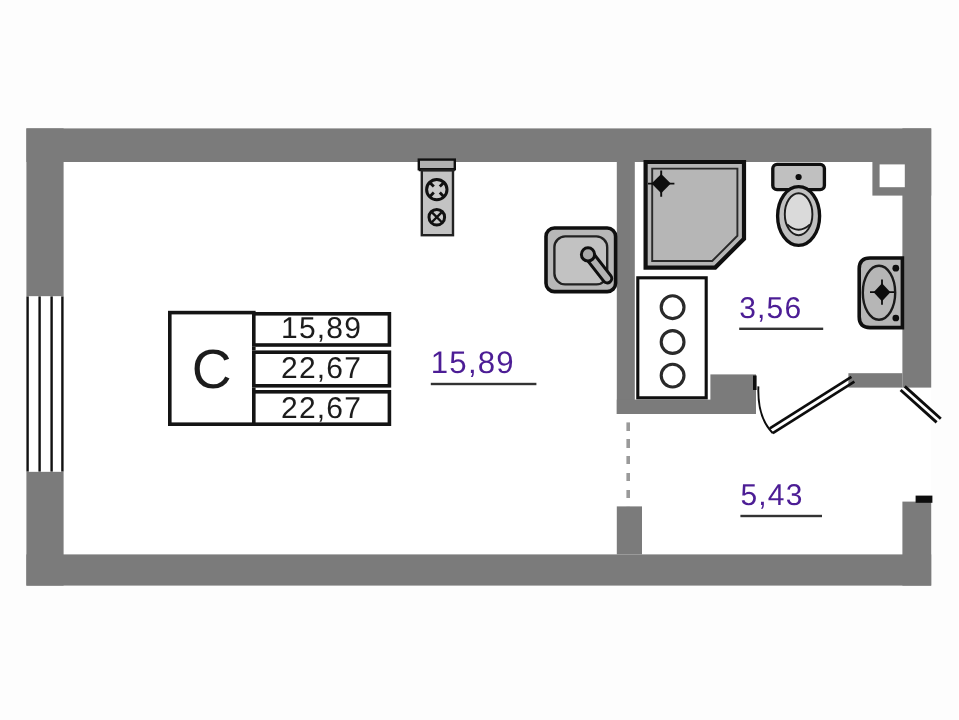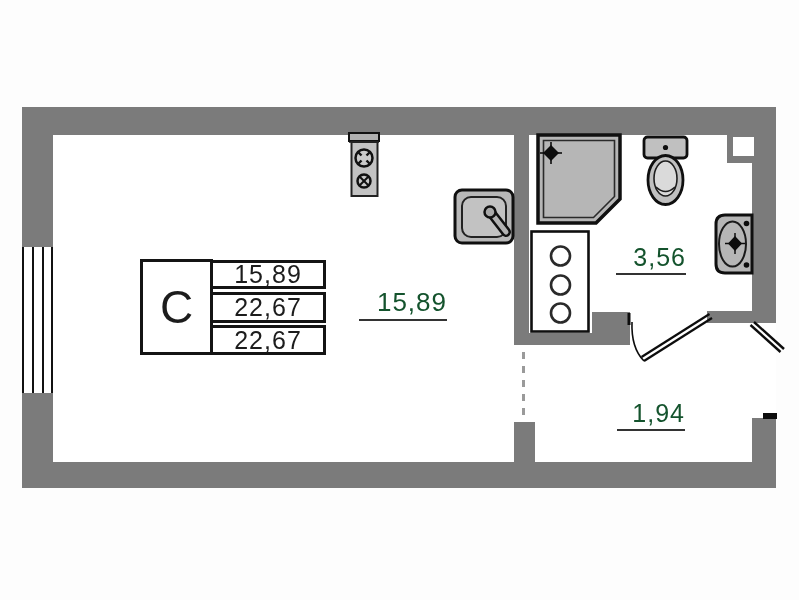--- a/index.html
+++ b/index.html
@@ -2,22 +2,22 @@
 <html style="--wall: #7b7b7b;"><head>
 <meta charset="utf-8">
 <style>
   html,body{margin:0;padding:0;background:#ffffff;}
   .plan{position:relative;width:799px;height:600px;background:#fdfdfd;
         font-family:"Liberation Sans",sans-serif;color:#262626;overflow:hidden;}
   .interior{position:absolute;background:#ffffff;}
   .wall{position:absolute;background:var(--wall,#7b7b7b);}
   .whitebox{position:absolute;background:#ffffff;}
   .fx{position:absolute;}
-  .area-label{position:absolute;text-align:right;font-size:26px;letter-spacing:1px;
-              color:#14532d;border-bottom:2px solid #333;padding-bottom:1px;}
+  .area-label{position:absolute;text-align:left;font-size:26px;letter-spacing:1px;
+              color:#4c1d95;border-bottom:2px solid #333;padding-bottom:1px;}
   .tbl-cell{position:absolute;display:flex;align-items:center;justify-content:center;
             background:#ffffff;border:3px solid #141414;box-sizing:border-box;
             font-size:25px;letter-spacing:1px;color:#1c1c1c;}
   .tbl-letter{font-size:46px;letter-spacing:0;}
   .win-line{position:absolute;top:0;width:2px;height:100%;background:#111;}
   .dashed{position:absolute;width:3px;
           background:repeating-linear-gradient(to bottom,#9a9a9a 0 7px,transparent 7px 14px);}
   .jamb{position:absolute;background:#0d0d0d;}
 </style>
 </head>
@@ -114,21 +114,21 @@
   </svg>
 
   <svg class="fx" style="left:742px;top:312px;" width="57" height="48" viewBox="0 0 57 48">
     <line x1="12" y1="10" x2="42" y2="37" stroke="#0d0d0d" stroke-width="2.4"></line>
     <line x1="8.5" y1="13" x2="38.5" y2="40" stroke="#0d0d0d" stroke-width="2.4"></line>
   </svg>
   <div class="jamb" style="left:763px;top:413px;width:14px;height:6px;"></div>
 
   <div class="area-label" style="left:359px;top:287px;width:88px;">15,89</div>
   <div class="area-label" style="left:616px;top:243px;width:70px;font-size:25px;">3,56</div>
-  <div class="area-label" style="left:617px;top:399px;width:68px;font-size:25px;">1,94</div>
+  <div class="area-label" style="left:617px;top:399px;width:68px;font-size:25px;">5,43</div>
 
   <div style="position:absolute;left:140px;top:259px;width:186px;height:96px;">
     <div class="tbl-cell tbl-letter" style="left:0;top:0;width:73px;height:96px;">С</div>
     <div class="tbl-cell" style="left:70px;top:1px;width:116px;height:29px;">15,89</div>
     <div class="tbl-cell" style="left:70px;top:33px;width:116px;height:31px;">22,67</div>
     <div class="tbl-cell" style="left:70px;top:66px;width:116px;height:30px;">22,67</div>
   </div>
 
 </div>
 

